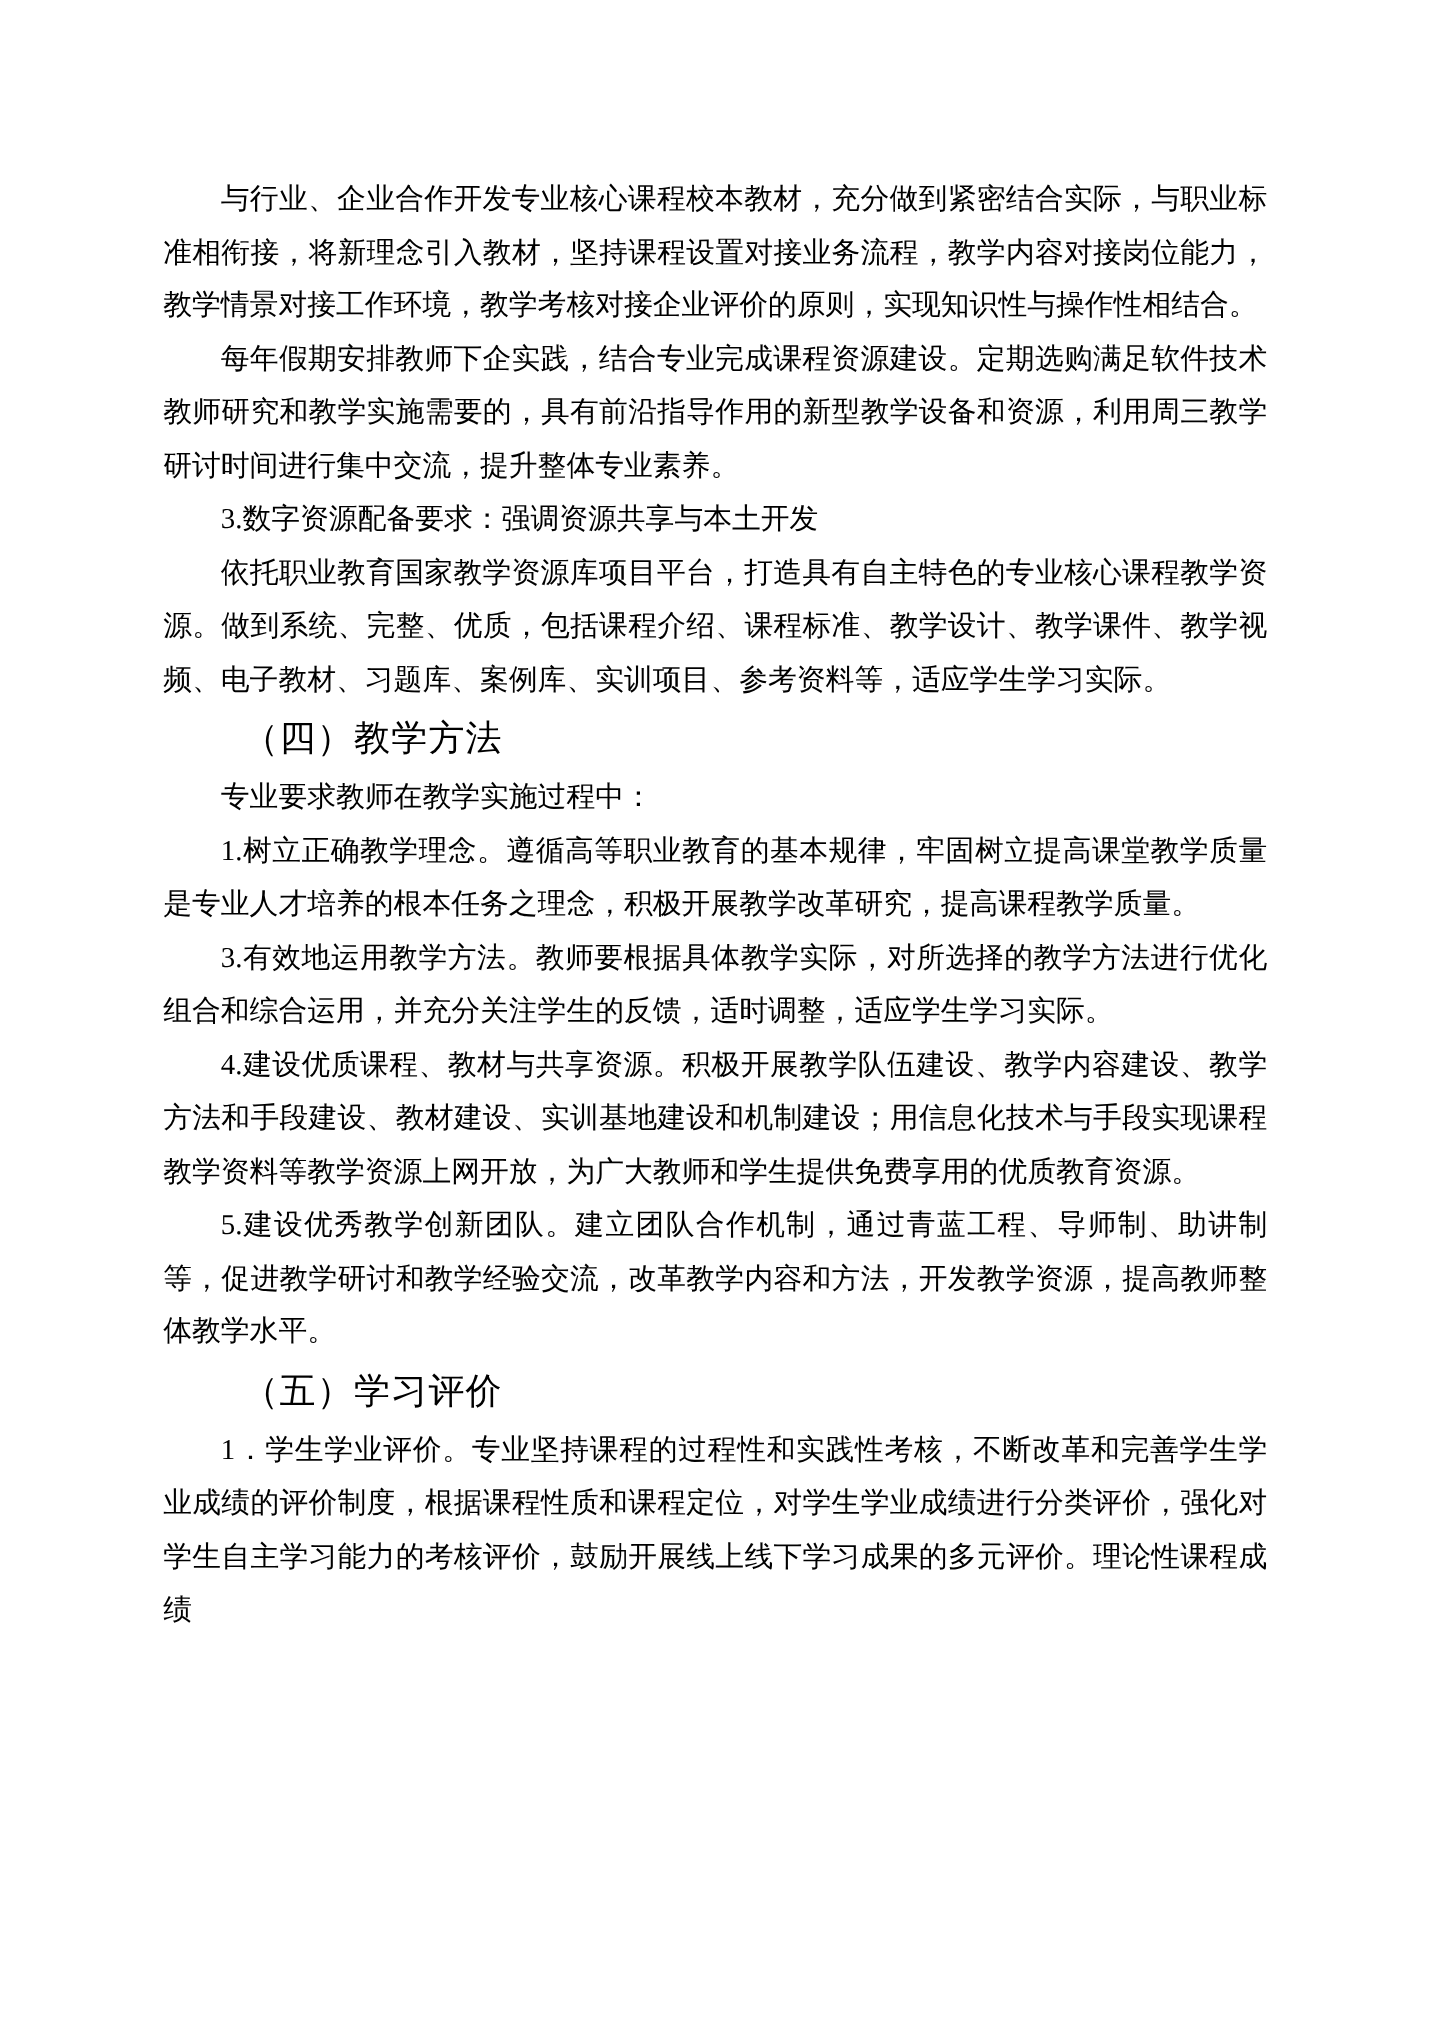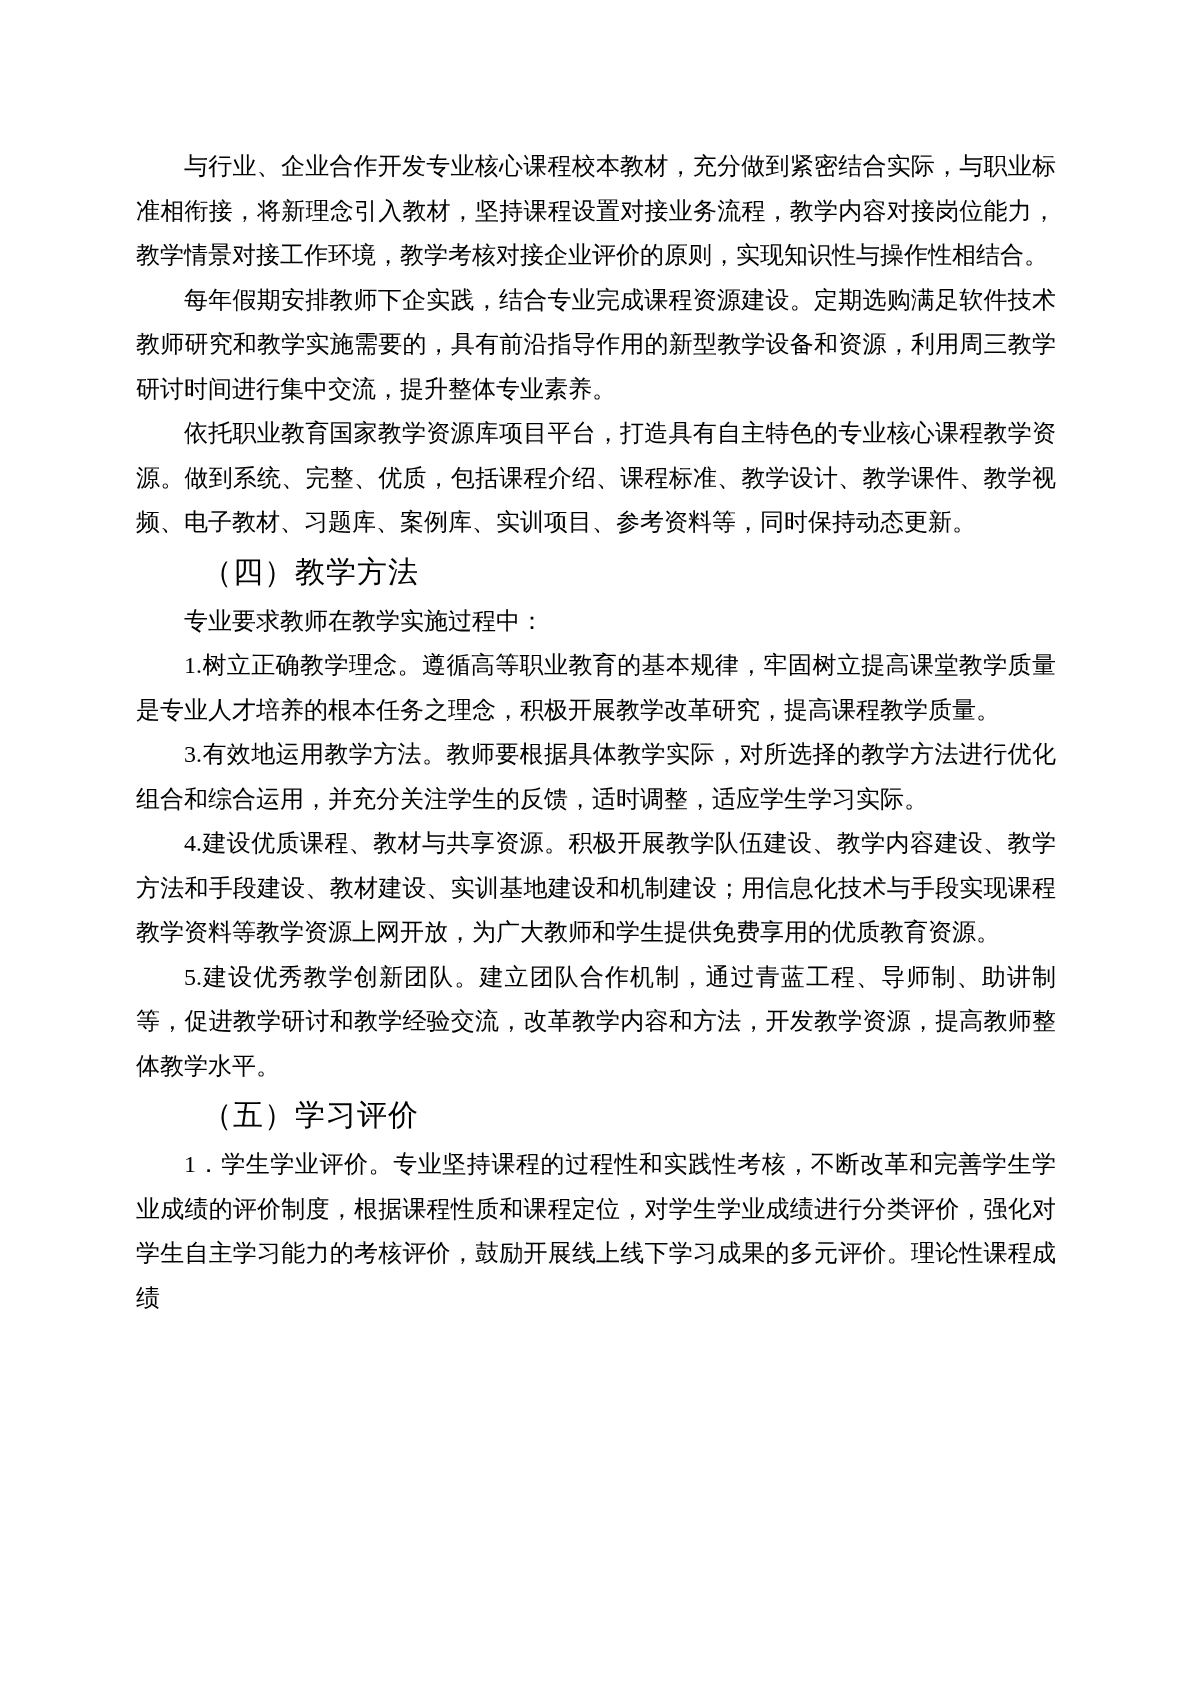--- a/index.html
+++ b/index.html
@@ -55,21 +55,22 @@
     color: #000000;
   }
 </style>
 </head>
 <body>
 
 <div class="page">
   <div class="content">
     <p class="para">与行业、企业合作开发专业核心课程校本教材，充分做到紧密结合实际，与职业标准相衔接，将新理念引入教材，坚持课程设置对接业务流程，教学内容对接岗位能力，教学情景对接工作环境，教学考核对接企业评价的原则，实现知识性与操作性相结合。</p>
     <p class="para">每年假期安排教师下企实践，结合专业完成课程资源建设。定期选购满足软件技术教师研究和教学实施需要的，具有前沿指导作用的新型教学设备和资源，利用周三教学研讨时间进行集中交流，提升整体专业素养。</p>
-    <p class="para">依托职业教育国家教学资源库项目平台，打造具有自主特色的专业核心课程教学资源。做到系统、完整、优质，包括课程介绍、课程标准、教学设计、教学课件、教学视频、电子教材、习题库、案例库、实训项目、参考资料等，同时保持动态更新。</p>
+    <p class="para">3.数字资源配备要求：强调资源共享与本土开发</p>
+    <p class="para">依托职业教育国家教学资源库项目平台，打造具有自主特色的专业核心课程教学资源。做到系统、完整、优质，包括课程介绍、课程标准、教学设计、教学课件、教学视频、电子教材、习题库、案例库、实训项目、参考资料等，适应学生学习实际。</p>
     <h2 class="heading">（四）教学方法</h2>
     <p class="para">专业要求教师在教学实施过程中：</p>
     <p class="para">1.树立正确教学理念。遵循高等职业教育的基本规律，牢固树立提高课堂教学质量是专业人才培养的根本任务之理念，积极开展教学改革研究，提高课程教学质量。</p>
     <p class="para">3.有效地运用教学方法。教师要根据具体教学实际，对所选择的教学方法进行优化组合和综合运用，并充分关注学生的反馈，适时调整，适应学生学习实际。</p>
     <p class="para">4.建设优质课程、教材与共享资源。积极开展教学队伍建设、教学内容建设、教学方法和手段建设、教材建设、实训基地建设和机制建设；用信息化技术与手段实现课程教学资料等教学资源上网开放，为广大教师和学生提供免费享用的优质教育资源。</p>
     <p class="para">5.建设优秀教学创新团队。建立团队合作机制，通过青蓝工程、导师制、助讲制等，促进教学研讨和教学经验交流，改革教学内容和方法，开发教学资源，提高教师整体教学水平。</p>
     <h2 class="heading">（五）学习评价</h2>
     <p class="para continues">1．学生学业评价。专业坚持课程的过程性和实践性考核，不断改革和完善学生学业成绩的评价制度，根据课程性质和课程定位，对学生学业成绩进行分类评价，强化对学生自主学习能力的考核评价，鼓励开展线上线下学习成果的多元评价。理论性课程成绩</p>
   </div>
   <div class="footer">42</div>

